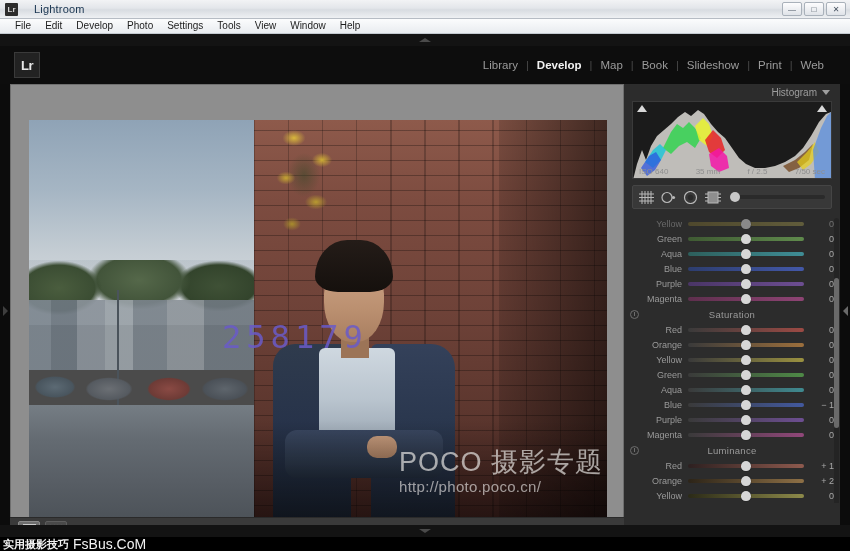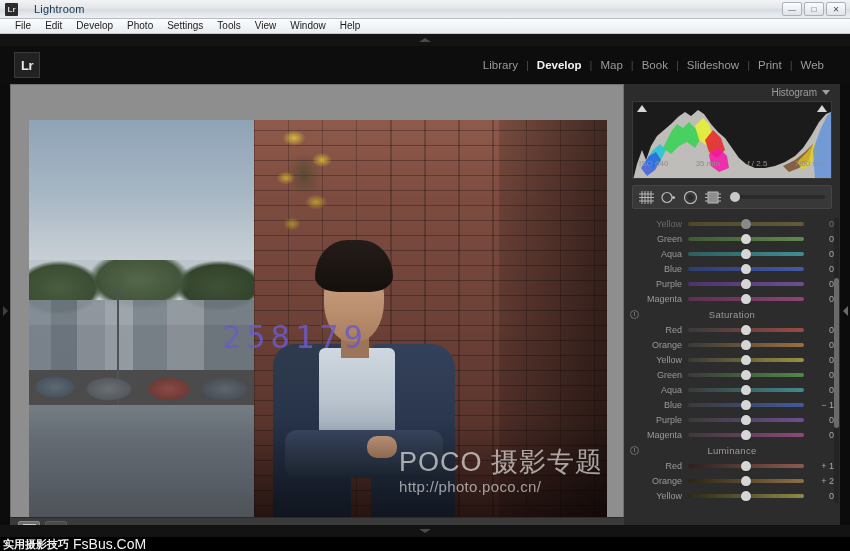--- a/index.html
+++ b/index.html
@@ -317,21 +317,21 @@
     overflow: hidden;
   }
   .hist-tri {
     position: absolute; top: 3px; width: 0; height: 0;
     border-left: 5px solid transparent; border-right: 5px solid transparent;
     border-bottom: 7px solid #d8d8d8;
   }
   .hist-tri.l { left: 4px; }
   .hist-tri.r { right: 4px; }
   .hist-meta {
-    position: absolute; left: 0; right: 0; bottom: 10px;
+    position: absolute; left: 0; right: 0; bottom: 2px;
     display: flex; justify-content: space-between;
     padding: 0 6px; font-size: 8px; color: #8f8f8f; align-items: center;
   }
   .tool-strip {
     margin: 6px 8px 0; height: 24px;
     background: #383838; border: 1px solid #454545; border-radius: 2px;
     display: flex; align-items: center; padding: 0 6px; gap: 7px;
   }
   .tool-ico { color: #b9b9b9; display: flex; align-items: center; }
   .tool-slider {

